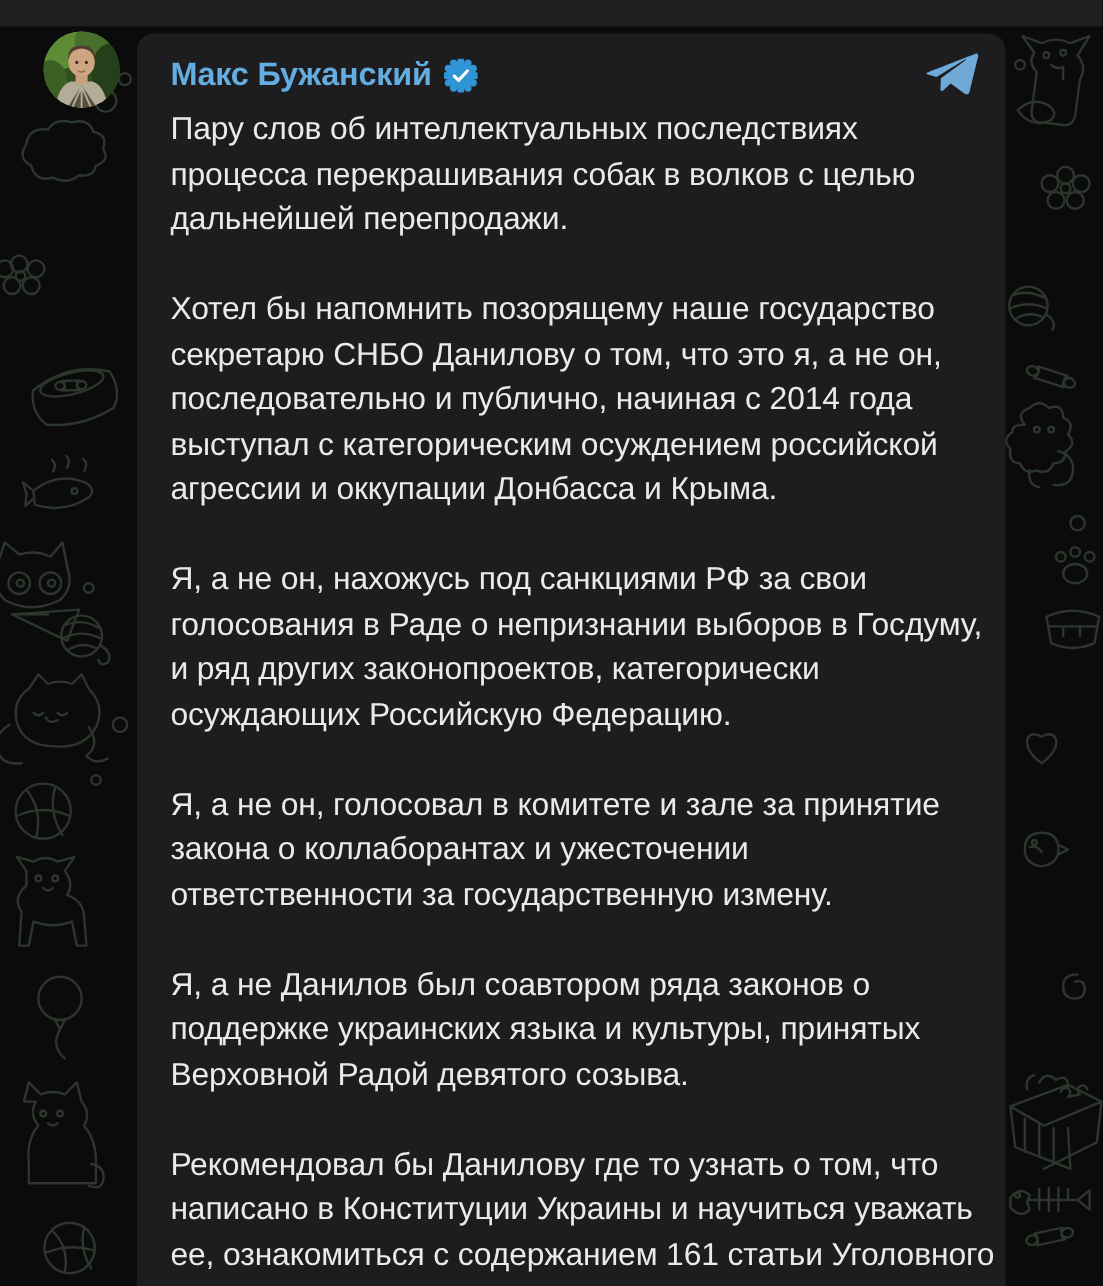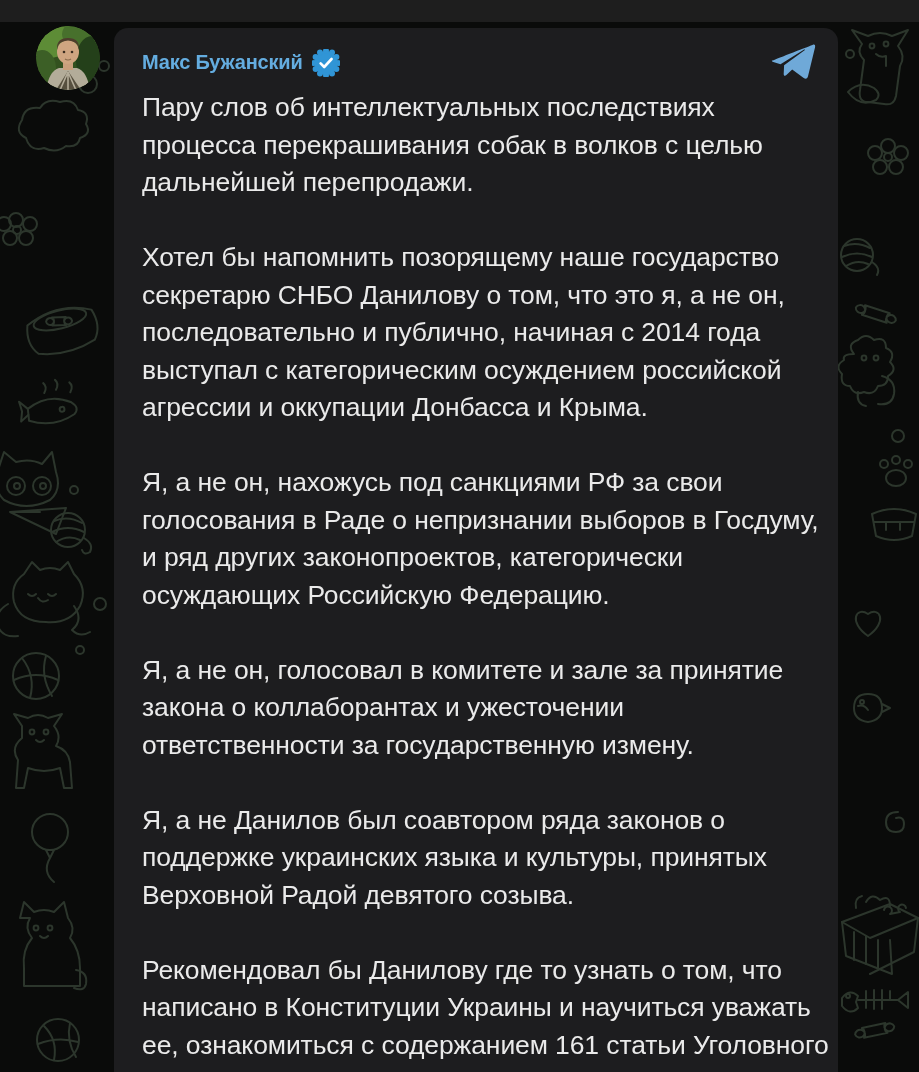--- a/index.html
+++ b/index.html
@@ -29,21 +29,21 @@
     padding:18px 6px 0 28px;
   }
   .avatar{
     position:absolute;left:36px;top:26px;width:64px;height:64px;border-radius:50%;
     overflow:hidden;cursor:pointer;
   }
   .header-row{
     display:flex;align-items:center;gap:10px;height:32px;
   }
   .channel-name{
-    color:#64ade0;font-size:20px;font-weight:600;letter-spacing:-0.2px;cursor:pointer;
+    color:#64ade0;font-size:27px;font-weight:600;letter-spacing:-0.2px;cursor:pointer;
   }
   .badge{width:28px;height:28px;flex:0 0 auto;margin-top:2px;}
   .tg-logo{
     position:absolute;right:22px;top:15px;width:45px;height:37px;cursor:pointer;
   }
   .msg-text{
     margin-top:11px;
     color:#eaeaea;
     font-size:26.5px;
     line-height:37.5px;

